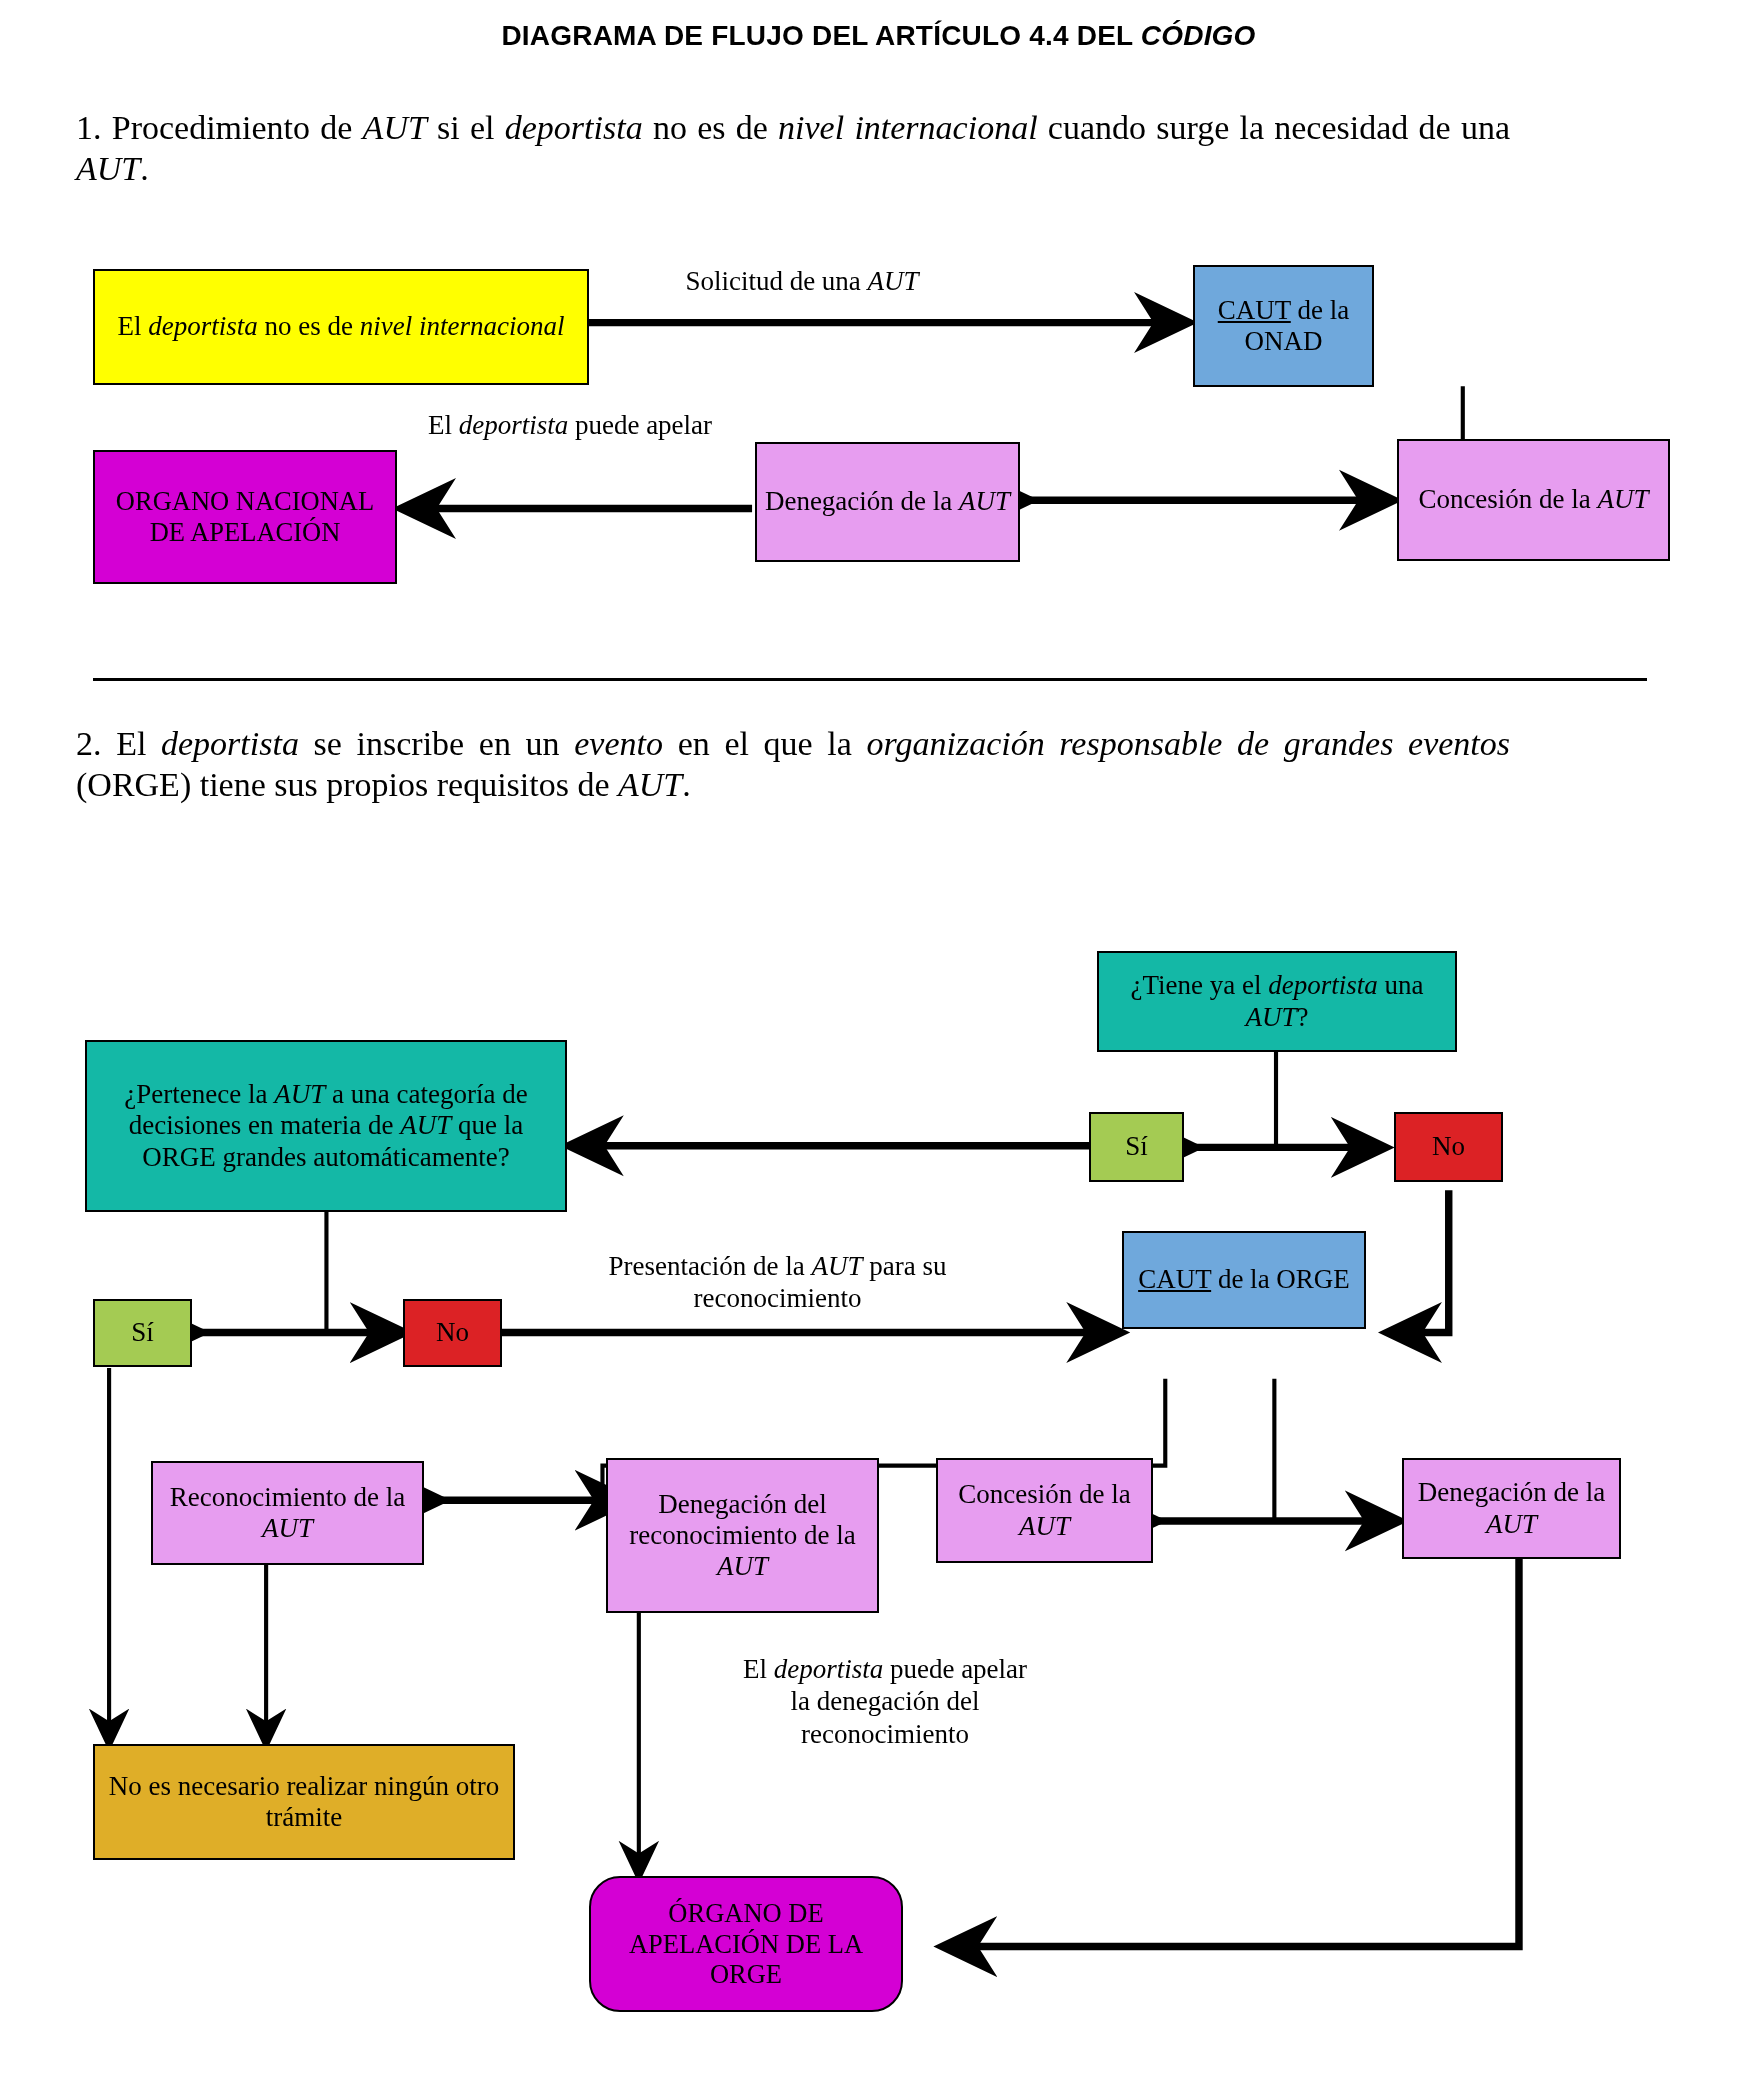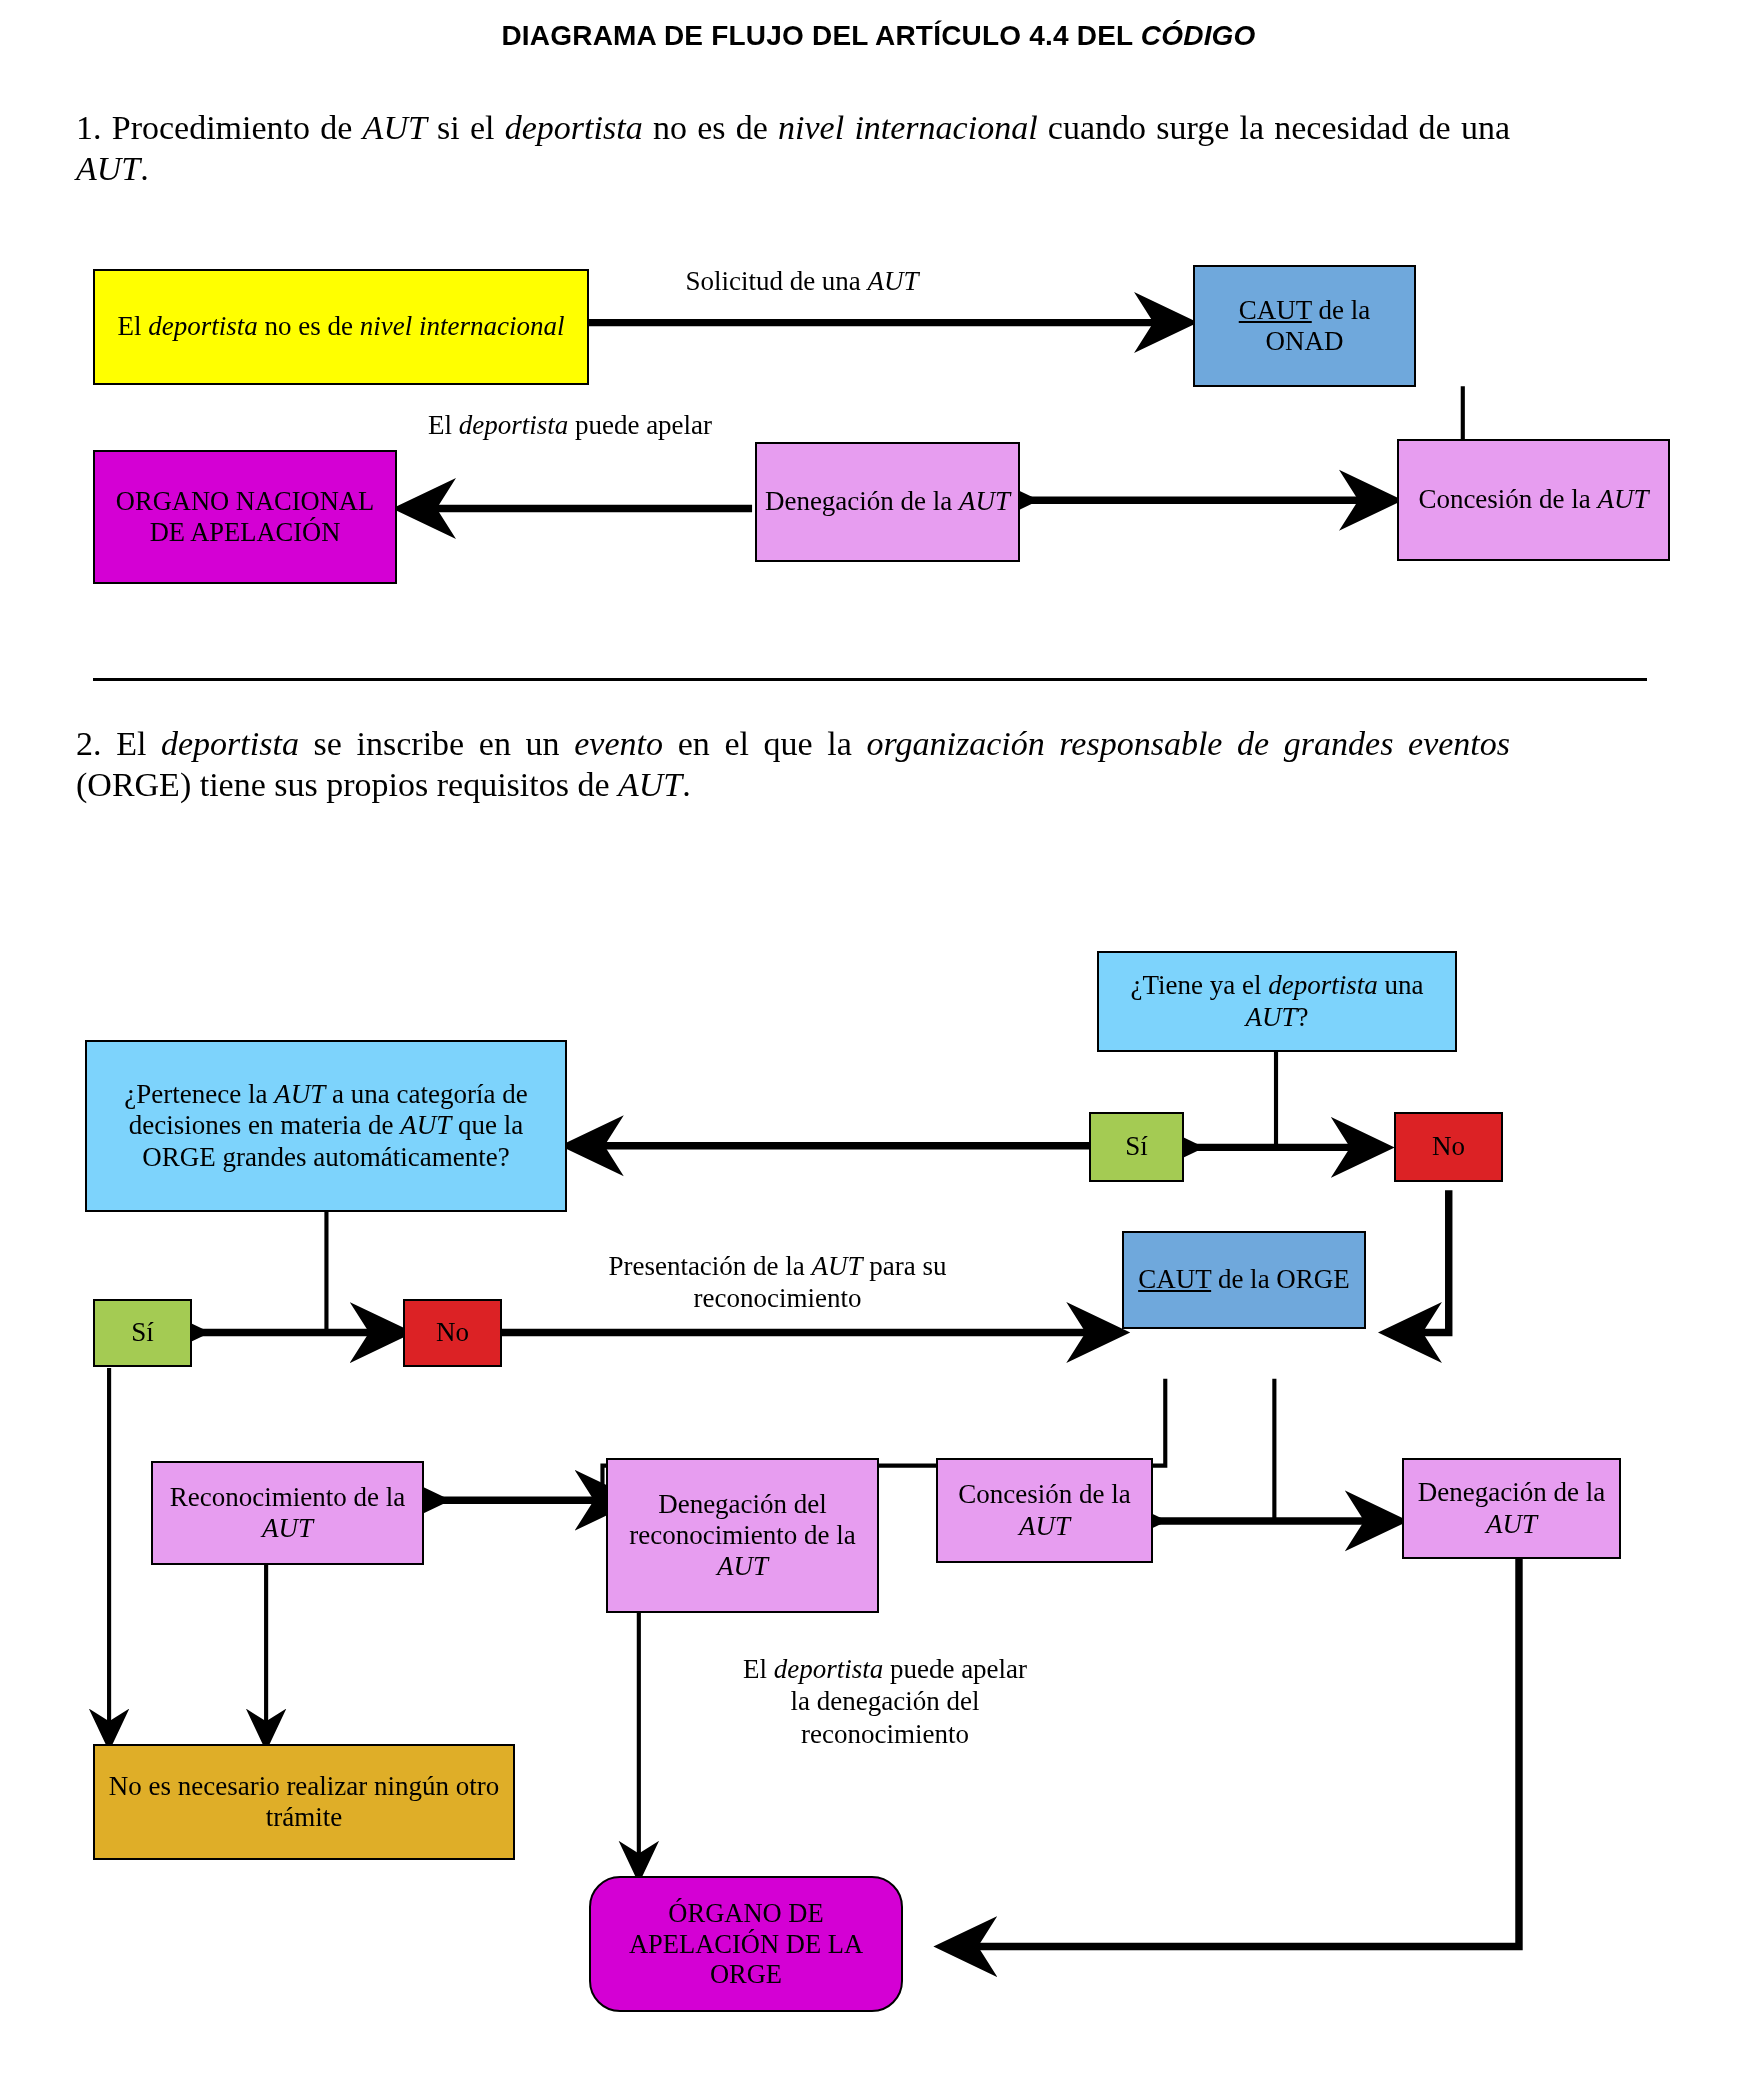--- a/index.html
+++ b/index.html
@@ -67,21 +67,21 @@
     padding: 3.3px 6.6px;
     z-index: 5;
   }
   .node span i { font-style: italic; }
   .node u { text-decoration: underline; }
 
   .c-yellow  { background: #FFFF00; }
   .c-blue    { background: #6FA8DC; }
   .c-pink    { background: #E79DF0; }
   .c-magenta { background: #D400D4; }
-  .c-gray    { background: #7dd3fc; }
+  .c-gray    { background: #14b8a6; }
   .c-green   { background: #A4CB53; }
   .c-red     { background: #DC2225; }
   .c-gold    { background: #DFAE28; }
 
   .node.small { font-size: 27px; }
   .node.caps  { font-size: 26.5px; }
 
   
   .edge-label {
     position: absolute;
@@ -165,21 +165,21 @@
 
     <line x1="773" y1="1951" x2="773" y2="2270" stroke="#000" stroke-width="5" marker-end="url(#ah-thin)"></line>
 
     <polyline points="1838,1882 1838,2355 1142,2355" fill="none" stroke="#000" stroke-width="9" marker-end="url(#ah)"></polyline>
   </svg>
 
   <div class="node c-yellow" style="left:93px; top:269px; width:496px; height:116px;">
     <span><span>El </span><i>deportista</i><span> no es de </span><i>nivel internacional</i></span>
   </div>
 
-  <div class="node c-blue" style="left:1193px; top:265px; width:223px; height:122px;">
+  <div class="node c-blue" style="left:1193px; top:265px; width:181px; height:122px;">
     <span><u>CAUT</u><span> de la ONAD</span></span>
   </div>
 
   <div class="node c-pink" style="left:755px; top:442px; width:265px; height:120px;">
     <span><span>Denegación de la </span><i>AUT</i></span>
   </div>
 
   <div class="node c-pink" style="left:1397px; top:439px; width:273px; height:122px;">
     <span><span>Concesión de la </span><i>AUT</i></span>
   </div>

